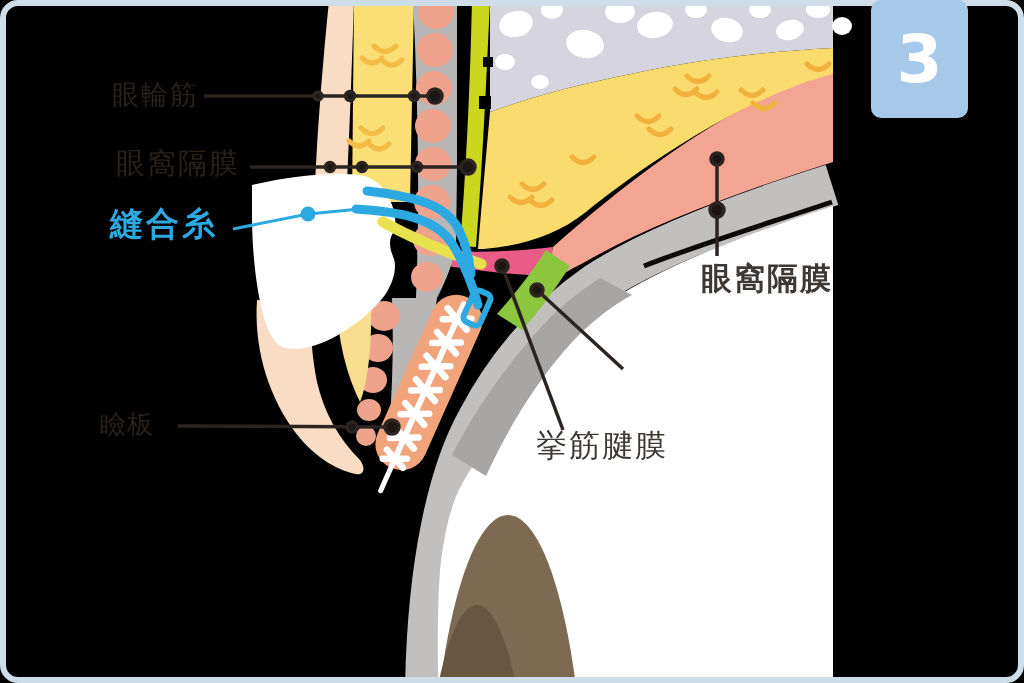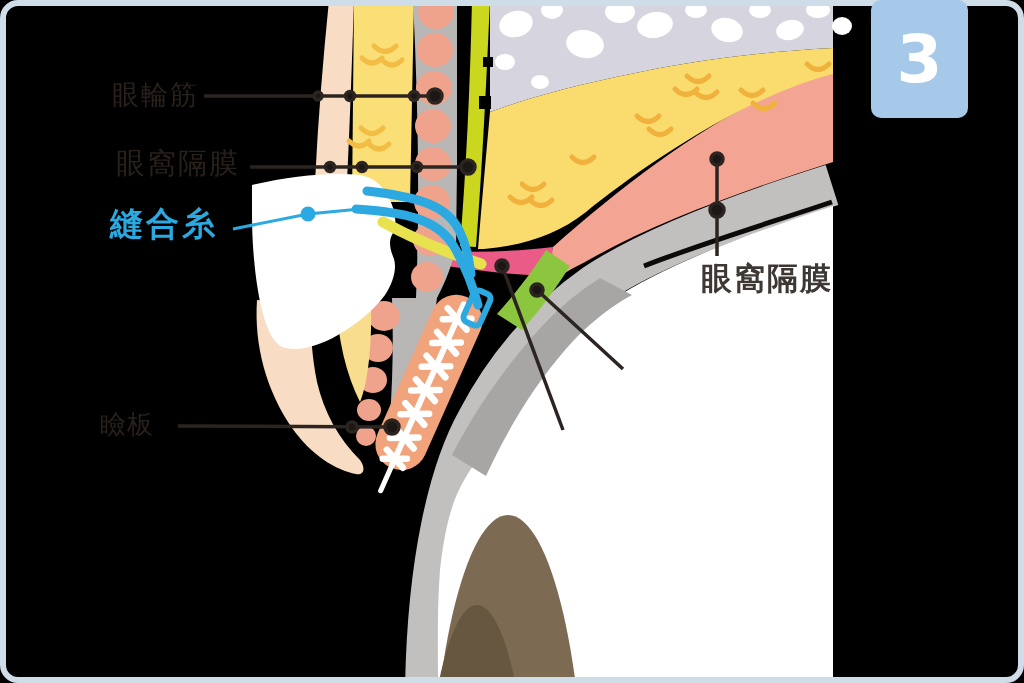--- a/index.html
+++ b/index.html
@@ -184,16 +184,17 @@
       <path d="M 233,229 L 308,214 L 360,209" fill="none"></path>
       <circle cx="308" cy="214" r="6"></circle>
     </g>
   </svg>
 
   <div class="lbl lbl-dark" id="lbl-orbicularis">眼輪筋</div>
   <div class="lbl lbl-dark" id="lbl-septum">眼窩隔膜</div>
   <div class="lbl lbl-blue" id="lbl-suture">縫合糸</div>
   <div class="lbl lbl-dark" id="lbl-tarsus">瞼板</div>
   <div class="lbl lbl-gray" id="lbl-levator">眼窩隔膜</div>
+  <div class="lbl lbl-gray" id="lbl-aponeurosis">挙筋腱膜</div>
 
   <div class="step-badge">3</div>
   <div class="frame-border"></div>
 </div>
 
 </body></html>

